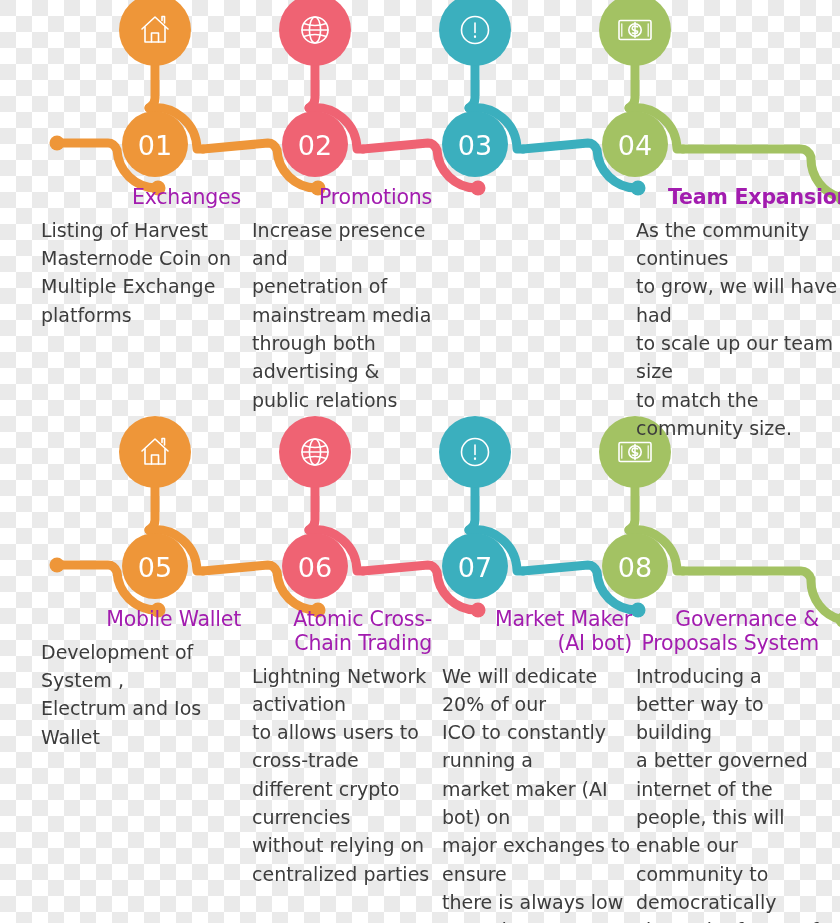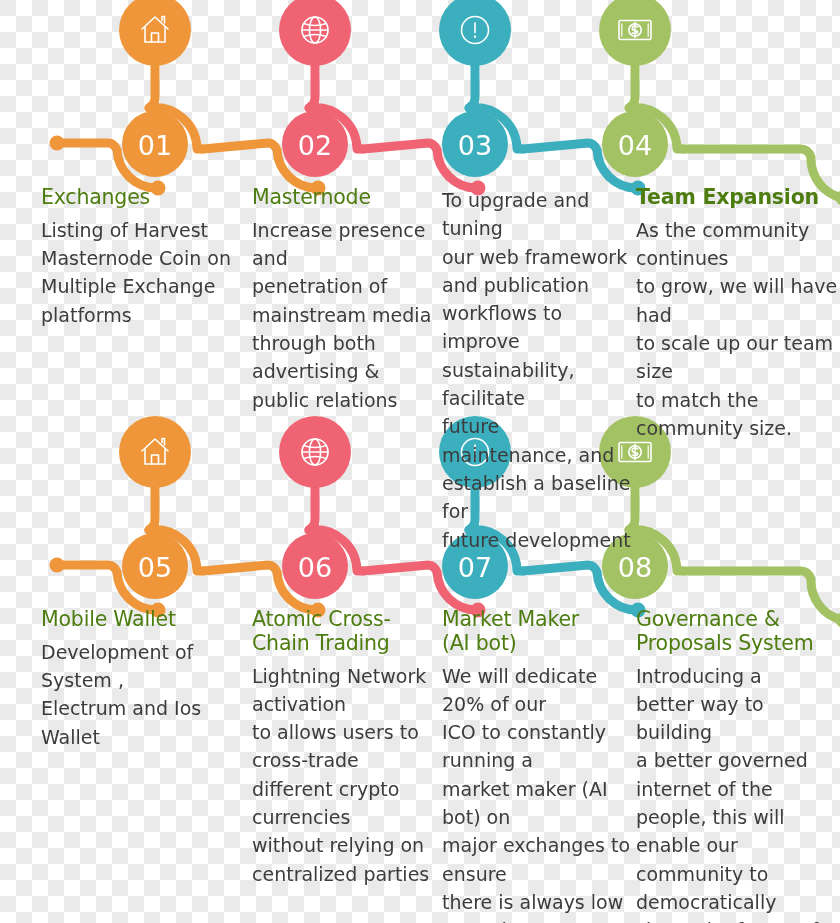--- a/index.html
+++ b/index.html
@@ -14,25 +14,26 @@
   #roadmap{position:absolute;left:11px;top:0;width:840px;height:923px;}
   .svg-layer{position:absolute;left:0;top:0;width:840px;height:923px;pointer-events:none;}
   .node-num{
     font-family:"DejaVu Sans","Liberation Sans",sans-serif;
     font-size:27px;fill:#ffffff;
     text-anchor:middle;dominant-baseline:central;
   }
   .text-col{position:absolute;}
   .col-title{
     font-size:20.5px;
-    color:#4d7c0f;
+    color:#a21caf;
     font-weight:400;
     line-height:1.16;
     margin:0 0 6px 0;
     letter-spacing:-0.2px;
+    text-align:right;
   }
   .col-body{
     font-size:19px;
     color:#3c3c3c;
     line-height:1.49;
     margin:0;
     white-space:pre-line;
   }
 </style>
 </head>
@@ -239,37 +240,29 @@
     </svg>
   <div id="text-layer">
       <div class="text-col" style="left: 30px; top: 186px; width: 200px;">
         <div class="col-title" style="white-space: pre-line;">Exchanges</div>
         <div class="col-body">Listing of Harvest
 Masternode Coin on
 Multiple Exchange
 platforms</div>
       </div>
       <div class="text-col" style="left: 241px; top: 186px; width: 180px;">
-        <div class="col-title" style="white-space: pre-line;">Masternode</div>
+        <div class="col-title" style="white-space: pre-line;">Promotions</div>
         <div class="col-body">Increase presence and
 penetration of
 mainstream media
 through both
 advertising &amp;
 public relations</div>
       </div>
       <div class="text-col" style="left: 431px; top: 186px; width: 190px;">
-        <div class="col-body">To upgrade and tuning
-our web framework
-and publication
-workflows to improve
-sustainability, facilitate
-future maintenance, and
-establish a baseline for
-future development</div>
       </div>
       <div class="text-col" style="left: 625px; top: 186px; width: 215px;">
         <div class="col-title" style="white-space: pre-line; font-weight: bold;">Team Expansion</div>
         <div class="col-body">As the community continues
  to grow, we will have had
 to scale up our team size
 to match the community size.</div>
       </div>
       <div class="text-col" style="left: 30px; top: 608px; width: 200px;">
         <div class="col-title" style="white-space: pre-line;">Mobile Wallet</div>

